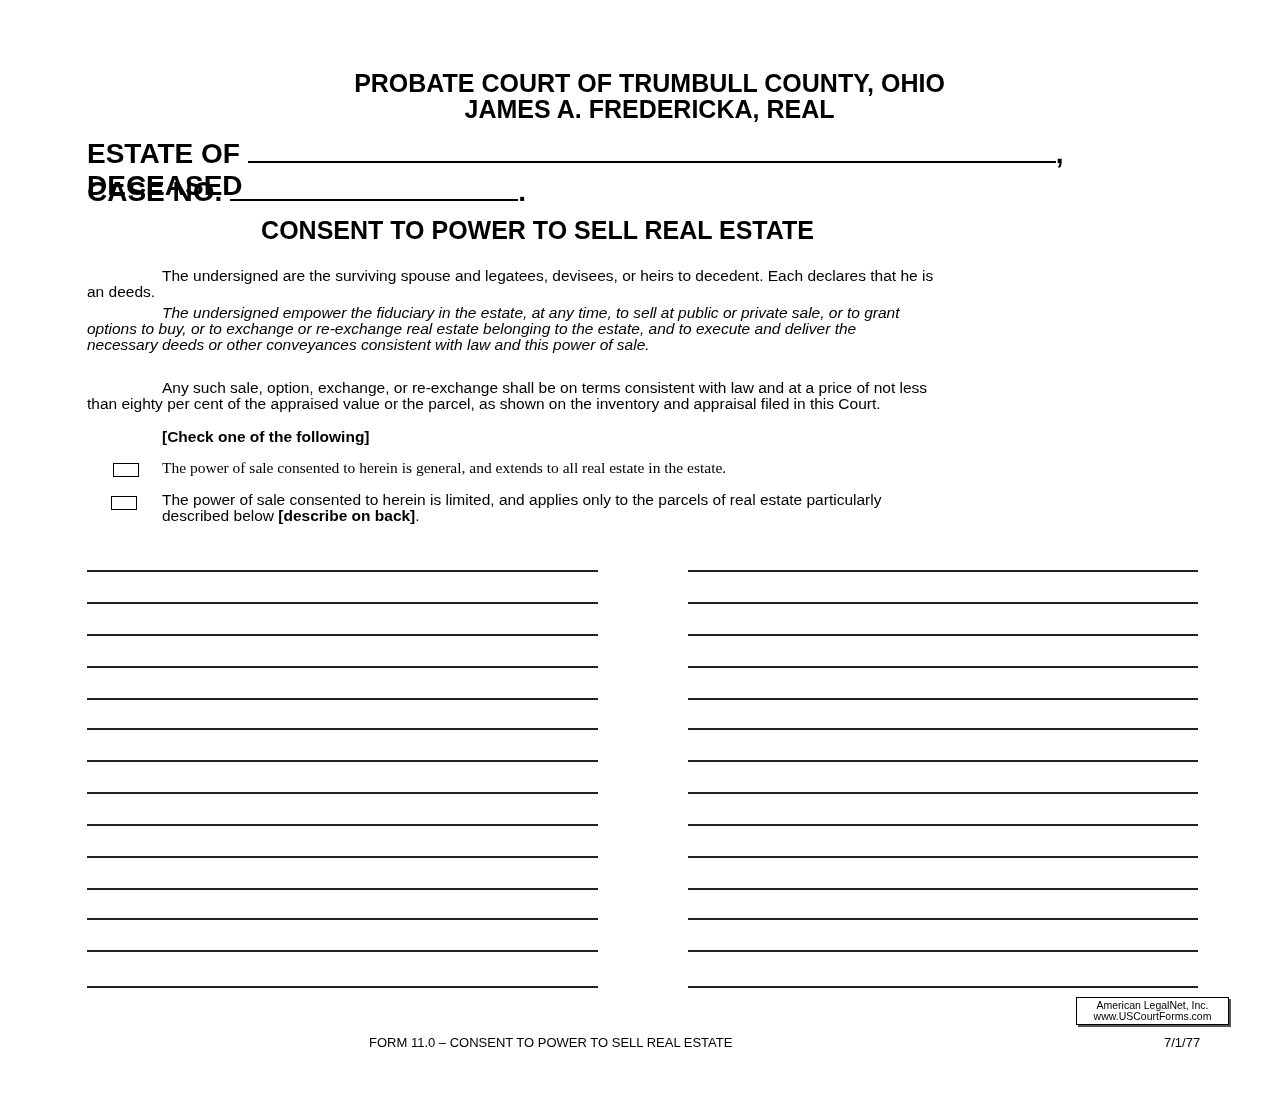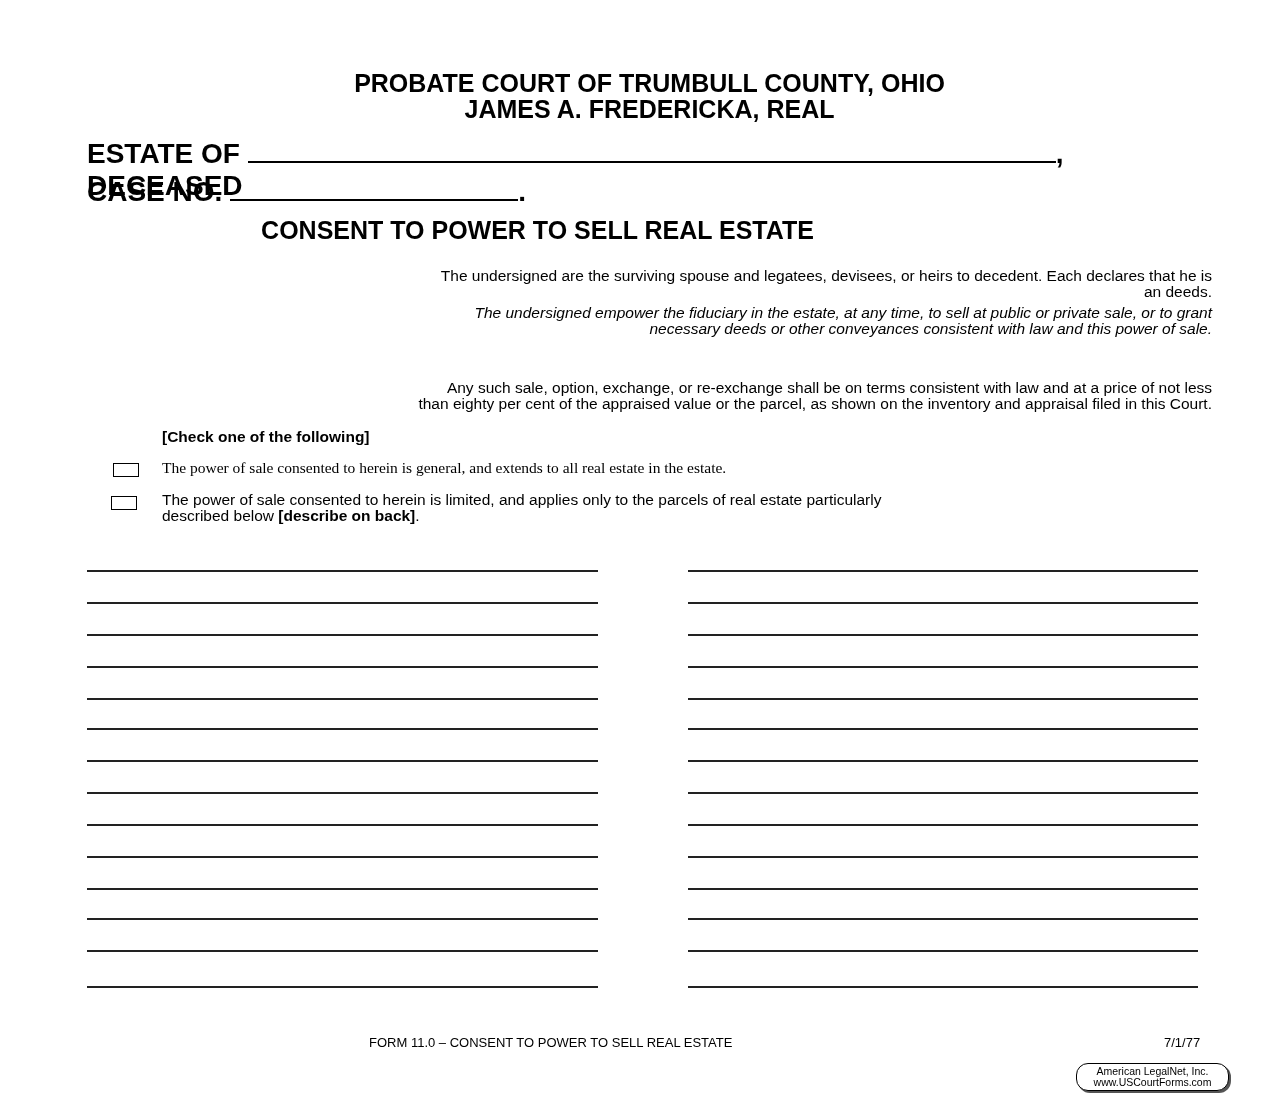--- a/index.html
+++ b/index.html
@@ -3,21 +3,21 @@
 <meta charset="utf-8">
 <style>
   html, body { margin: 0; padding: 0; background: #ffffff; }
   body { width: 1275px; height: 1100px; position: relative; overflow: hidden;
          font-family: "Liberation Sans", sans-serif; color: #000; }
   .abs { position: absolute; margin-left: 12px; }
   .title { left: 0; width: 1275px; text-align: center; font-weight: bold; font-size: 25px; line-height: 26px; }
   .hdr-line { font-weight: bold; font-size: 28px; }
   .blank { display: inline-block; border-bottom: 2px solid #000; vertical-align: baseline; }
   .form-title { left: 0; width: 1051px; text-align: center; font-weight: bold; font-size: 25px; }
-  .para { left: 75px; width: 1125px; font-size: 15.5px; line-height: 16px; text-align: right; }
+  .para { left: 75px; width: 1125px; font-size: 15.5px; line-height: 16px; }
   .indent { display: inline-block; width: 75px; }
   .check-heading { left: 150px; font-size: 15.5px; font-weight: bold; }
   .checkbox { width: 26px; height: 14px; border: 1.5px solid #000; box-sizing: border-box; }
   .opt-text { left: 150px; width: 1040px; font-size: 15.5px; line-height: 16px; }
   .sig-line { height: 0; border-top: 2px solid #222; }
   .footer { font-size: 13px; }
   .badge { border: 1px solid #000; box-shadow: 2px 2px 0 #555; font-size: 10.5px; line-height: 11px;
            text-align: center; padding: 2px 4px; background: #fff; }
 </style>
 </head>
@@ -38,20 +38,21 @@
 
 <div class="abs form-title" style="top:216px;">CONSENT TO POWER TO SELL REAL ESTATE</div>
 
 <div class="abs para" style="top:268px;">
   <div><span class="indent"></span><span>The undersigned are the surviving spouse and legatees, devisees, or heirs to decedent.  Each declares that he is</span></div>
   <div>an deeds.</div>
 </div>
 
 <div class="abs para" style="top:305px;font-style:italic;">
   <div><span class="indent"></span><span>The undersigned empower the fiduciary in the estate, at any time, to sell at public or private sale, or to grant</span></div>
+  <div>options to buy, or to exchange or re-exchange real estate belonging to the estate, and to execute and deliver the</div>
   <div>necessary deeds or other conveyances consistent with law and this power of sale.</div>
 </div>
 
 <div class="abs para" style="top:380px;">
   <div><span class="indent"></span><span>Any such sale, option, exchange, or re-exchange shall be on terms consistent with law and at a price of not less</span></div>
   <div>than eighty per cent of the appraised value or the parcel, as shown on the inventory and appraisal filed in this Court.</div>
 </div>
 
 <div class="abs check-heading" style="top:428px;">[Check one of the following]</div>
 
@@ -90,16 +91,16 @@
     <div class="abs sig-line" style="left: 75px; width: 511px; top: 918px;"></div>
     <div class="abs sig-line" style="left: 676px; width: 510px; top: 918px;"></div>
     <div class="abs sig-line" style="left: 75px; width: 511px; top: 950px;"></div>
     <div class="abs sig-line" style="left: 676px; width: 510px; top: 950px;"></div>
     <div class="abs sig-line" style="left: 75px; width: 511px; top: 986px;"></div>
     <div class="abs sig-line" style="left: 676px; width: 510px; top: 986px;"></div>
   </div>
 
 <div class="abs footer" style="left:357px; top:1035px;">FORM 11.0 – CONSENT TO POWER TO SELL REAL ESTATE</div>
 <div class="abs footer" style="left:1152px; top:1035px;">7/1/77</div>
-<div class="abs badge" style="left:1064px; top:1063px; width:143px;border-radius:12px;">
+<div class="abs badge" style="left:1064px; top:997px; width:143px;">
   <div>American LegalNet, Inc.</div>
   <div>www.USCourtForms.com</div>
 </div>
 
 </body></html>

